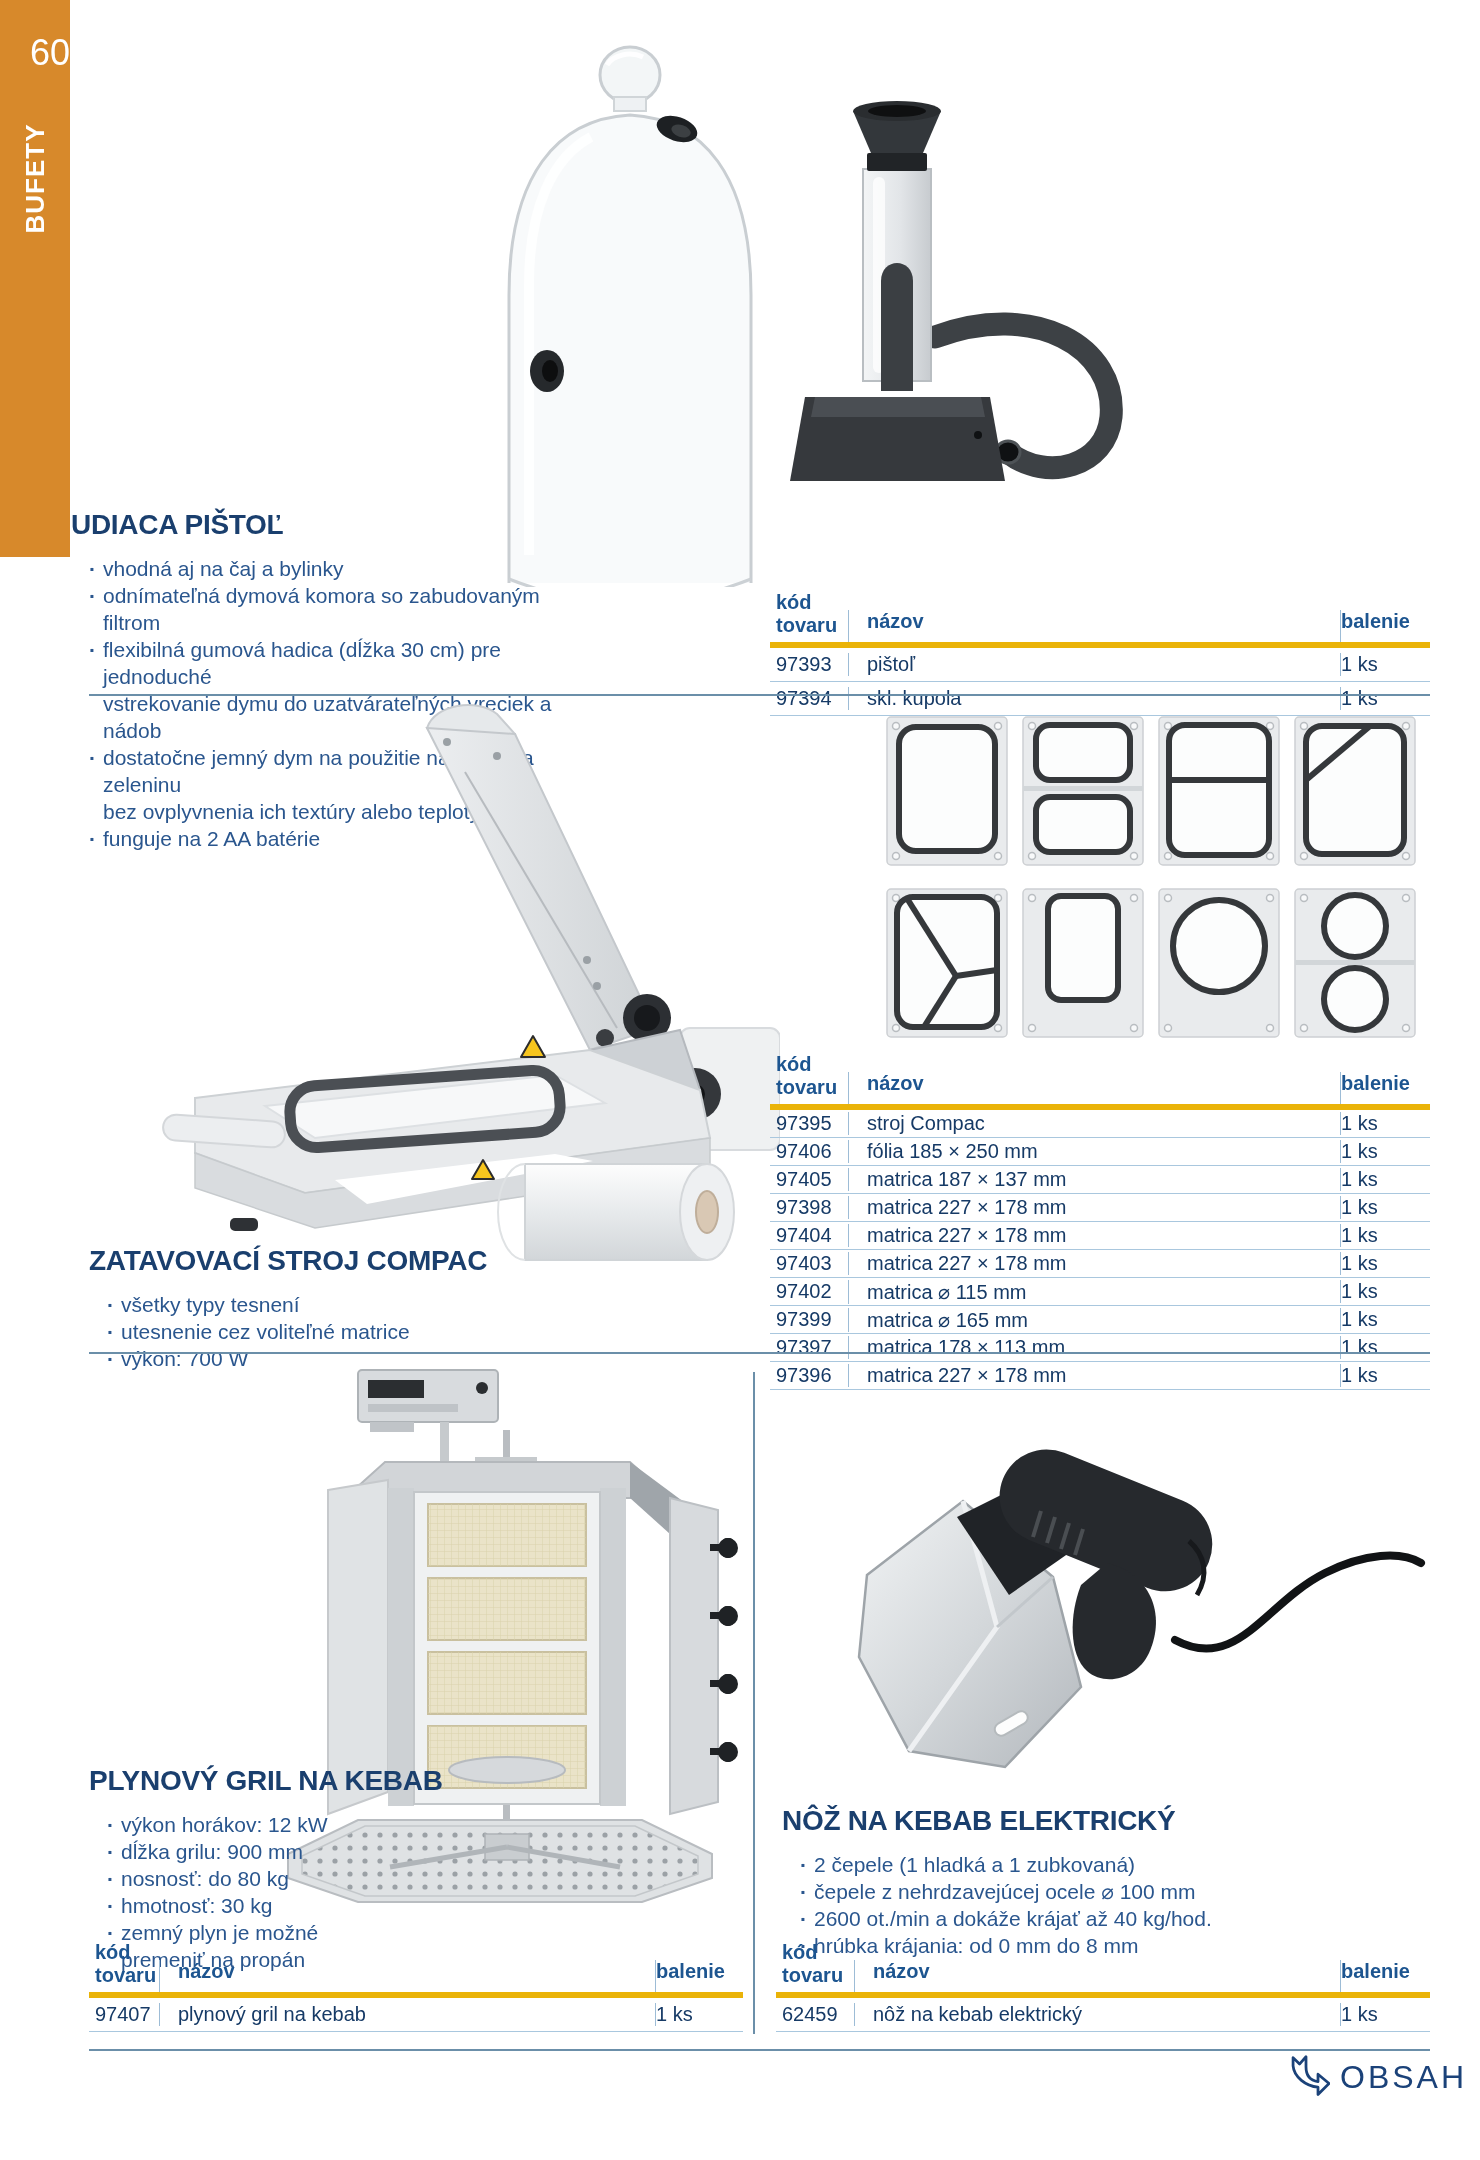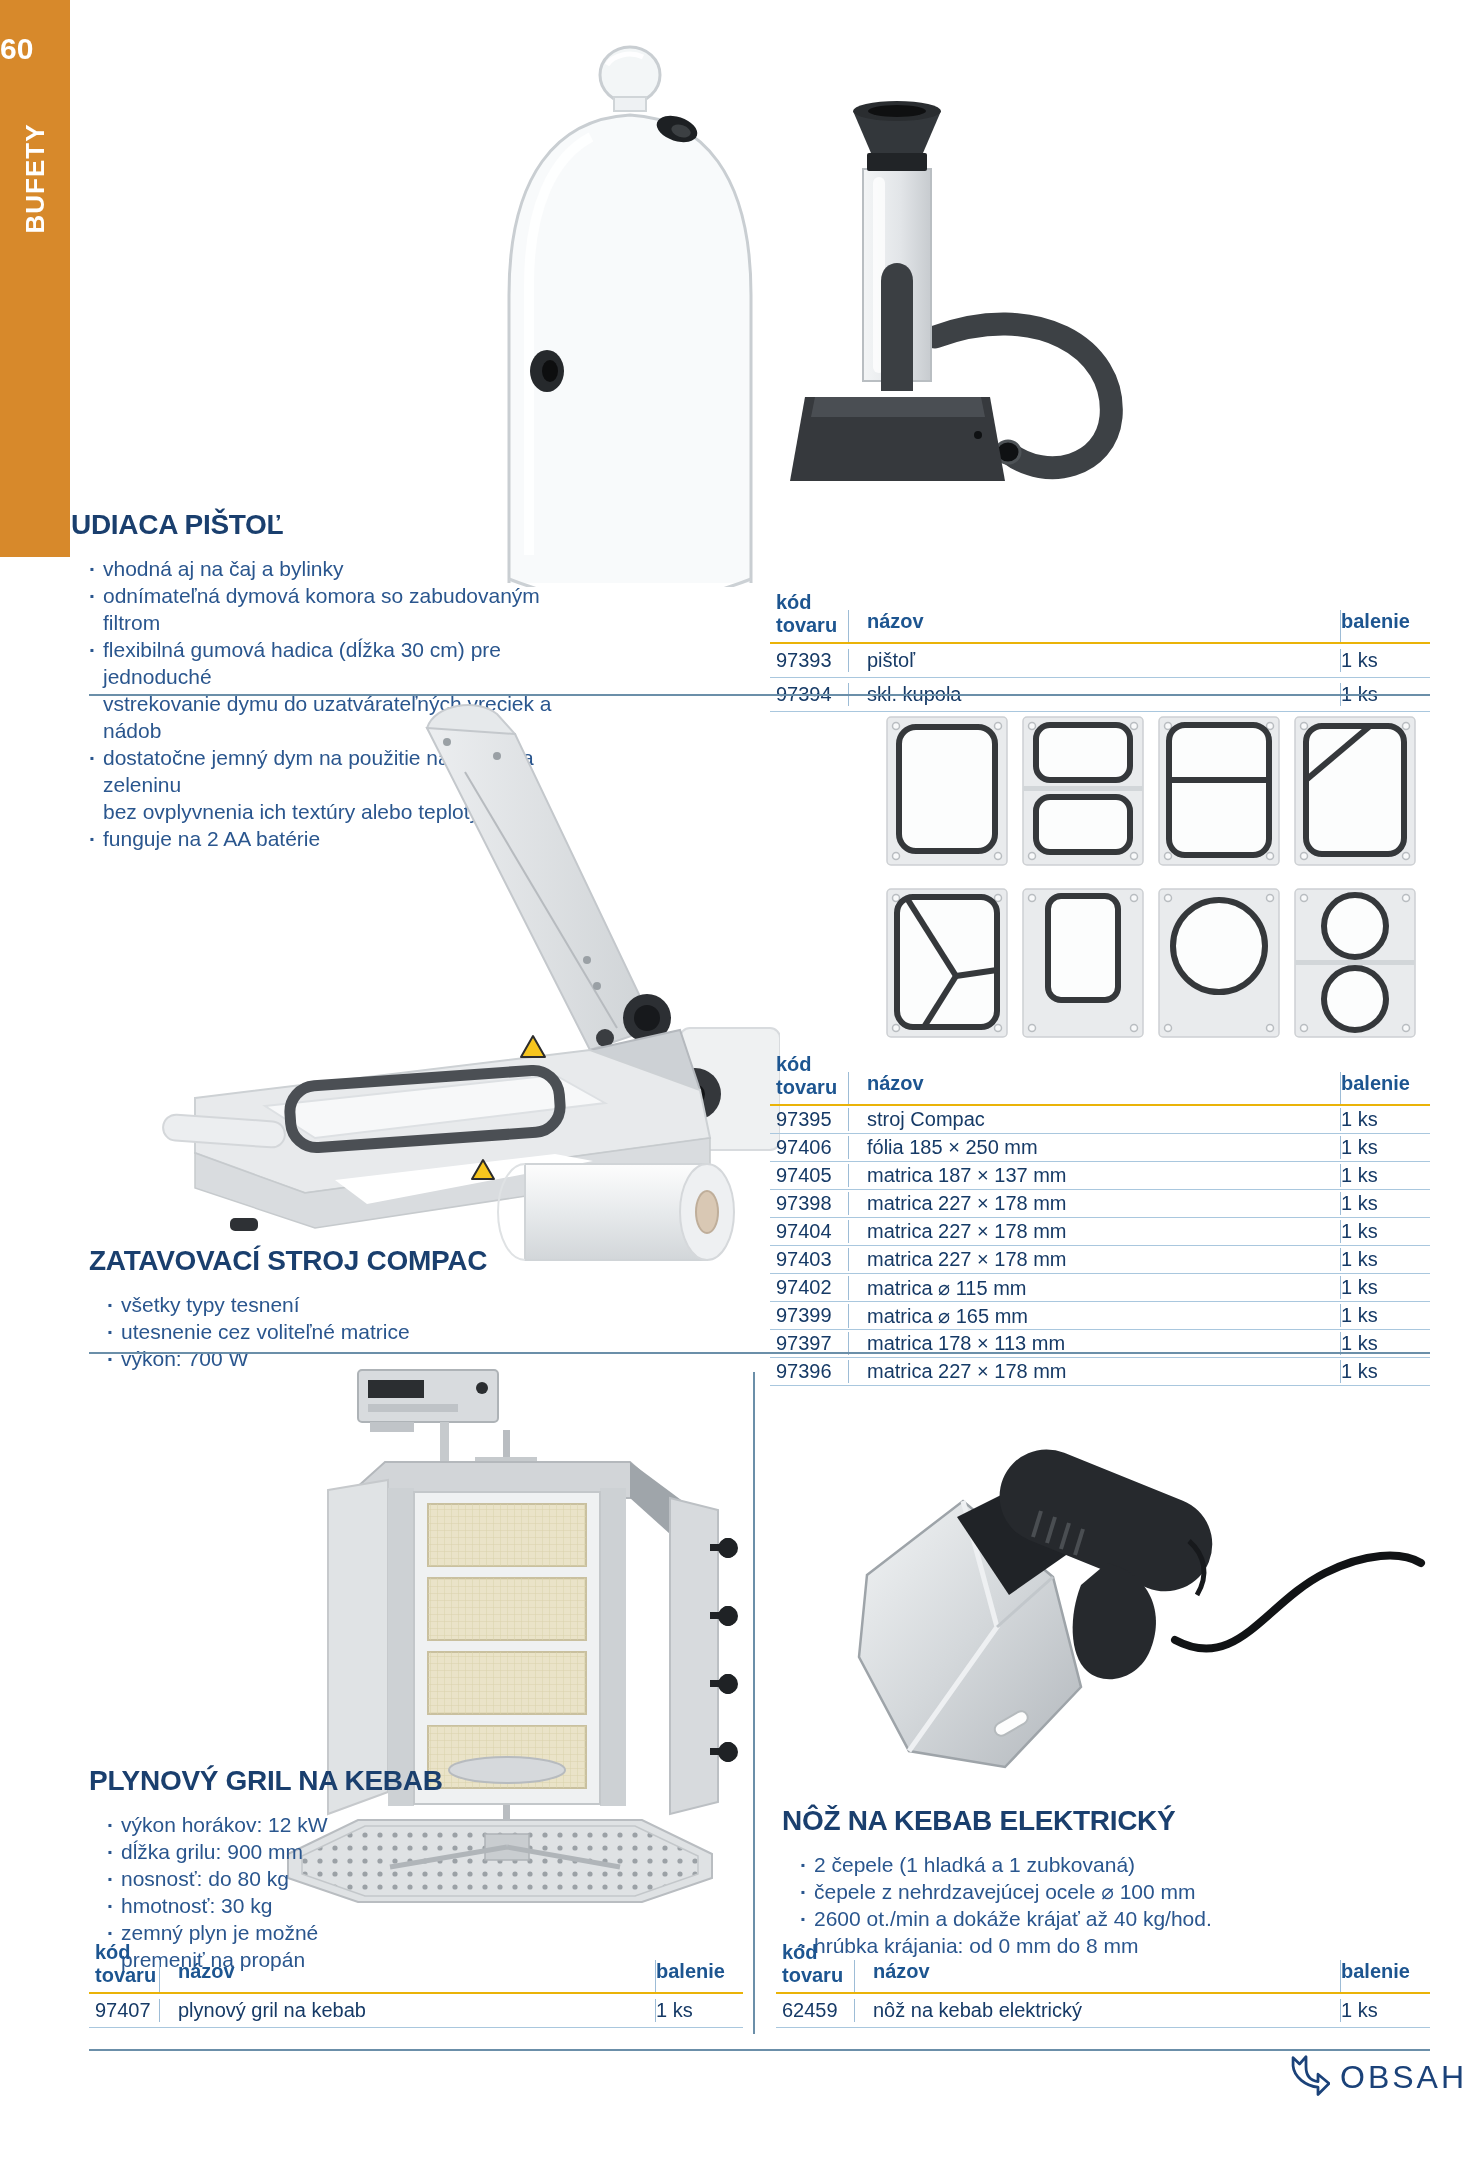--- a/index.html
+++ b/index.html
@@ -2,35 +2,35 @@
 <html><head>
 <meta charset="utf-8">
 <style>
   html,body{margin:0;padding:0}
   body{position:relative;width:1480px;height:2160px;background:#ffffff;
        font-family:"Liberation Sans",sans-serif;overflow:hidden}
   .abs{position:absolute}
 
   
   .sidebar{left:0;top:0;width:70px;height:557px;background:#D7892B}
-  .pagenum{left:0;top:32px;width:70px;text-align:left;color:#fff;font-size:30px;font-weight:700}
+  .pagenum{left:0;top:32px;width:70px;text-align:right;color:#fff;font-size:36px;font-weight:400}
   .sidelabel{left:0;top:116px;width:70px;height:124px;display:flex;align-items:center;justify-content:center}
   .sidelabel span{transform:rotate(-90deg);color:#fff;font-weight:700;font-size:26px;letter-spacing:1px;white-space:nowrap}
 
   
   .pblock h2{margin:0 0 6px;color:#1A3F6E;font-size:28px;letter-spacing:-0.3px;line-height:1.05;font-weight:700}
   .pblock ul{margin:16px;padding:0;list-style:none;color:#2A568E;font-size:21px;line-height:27px}
   .pblock li{position:relative;padding-left:16px;white-space:pre-line}
   .pblock li::before{content:"\00B7";position:absolute;left:2px;top:0;font-weight:700}
 
   
   .ptable{color:#163A66;font-size:20px}
   .thead,.trow{display:grid;grid-template-columns:78px 1fr 90px}
   .narrow .thead,.narrow .trow{grid-template-columns:70px 1fr 88px}
-  .thead{border-bottom:2px solid #eab308;font-weight:700;color:#1D5590;min-height:56px;align-items:end}
+  .thead{border-bottom:6px solid #eab308;font-weight:700;color:#1D5590;min-height:56px;align-items:end}
   .trow{border-bottom:1px solid #A9C7DE;height:33px;align-items:center}
   .compact .trow{height:27px}
   .c-code{padding-left:6px}
   .c-name{border-left:1px solid #9DBCD6;padding-left:18px}
   .c-pack{border-left:1px solid #9DBCD6;text-align:left}
   .thead .c-code{white-space:pre-line;line-height:1.15;padding-bottom:5px}
   .thead .c-name,.thead .c-pack{padding-bottom:9px}
 
   
   .rule{background:#6B8FA9;height:2px}

